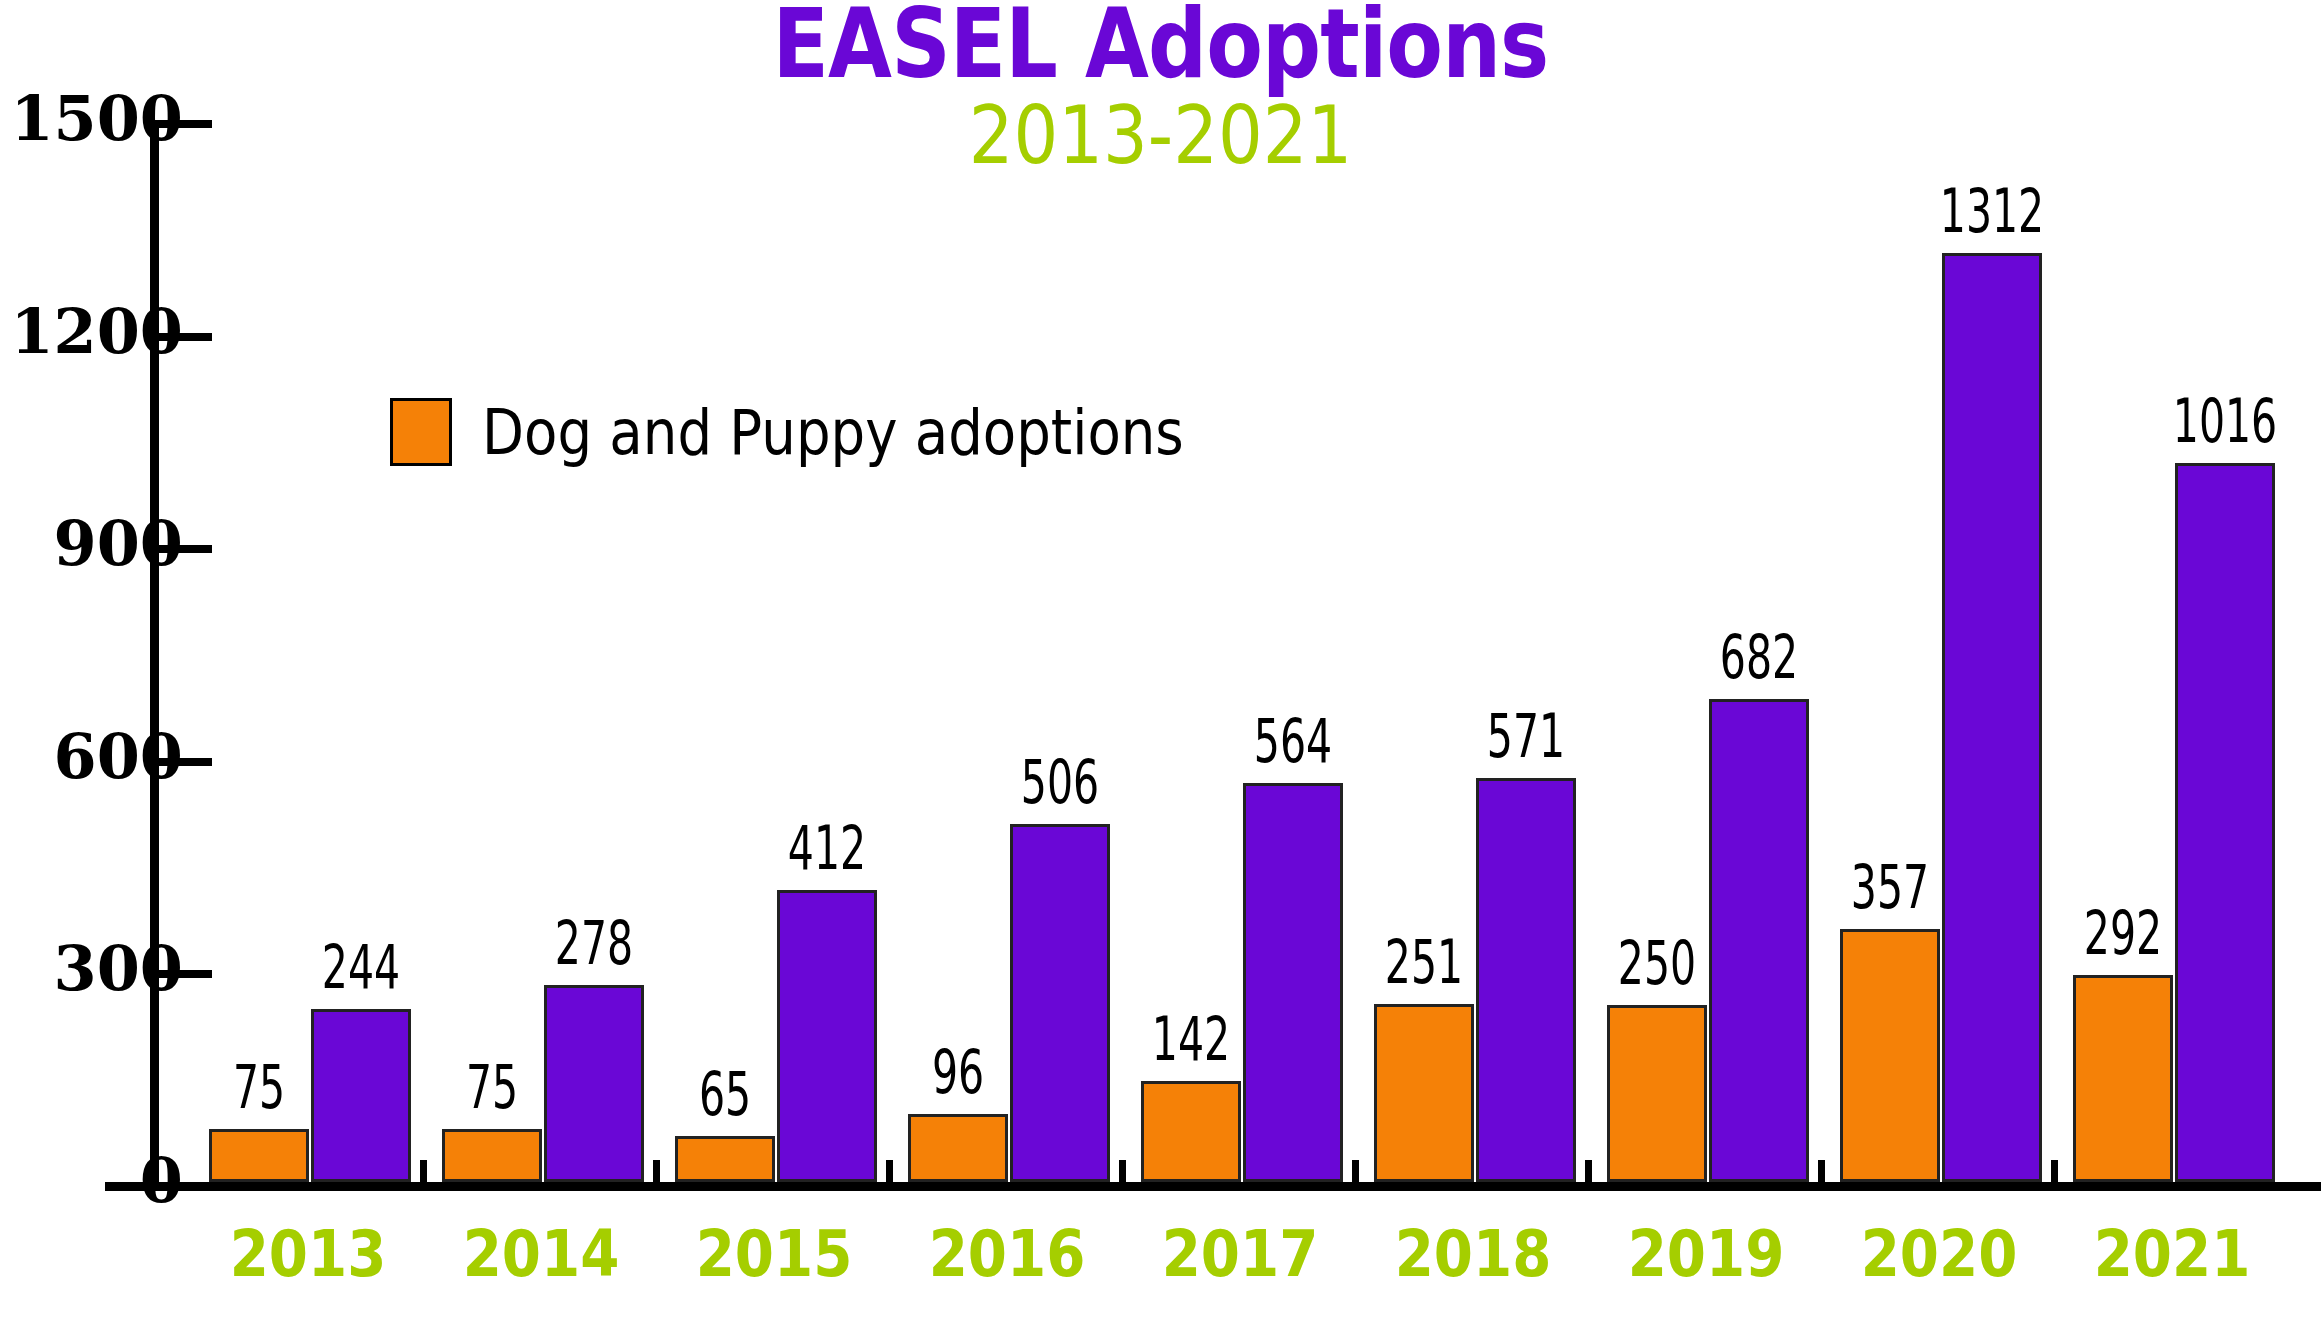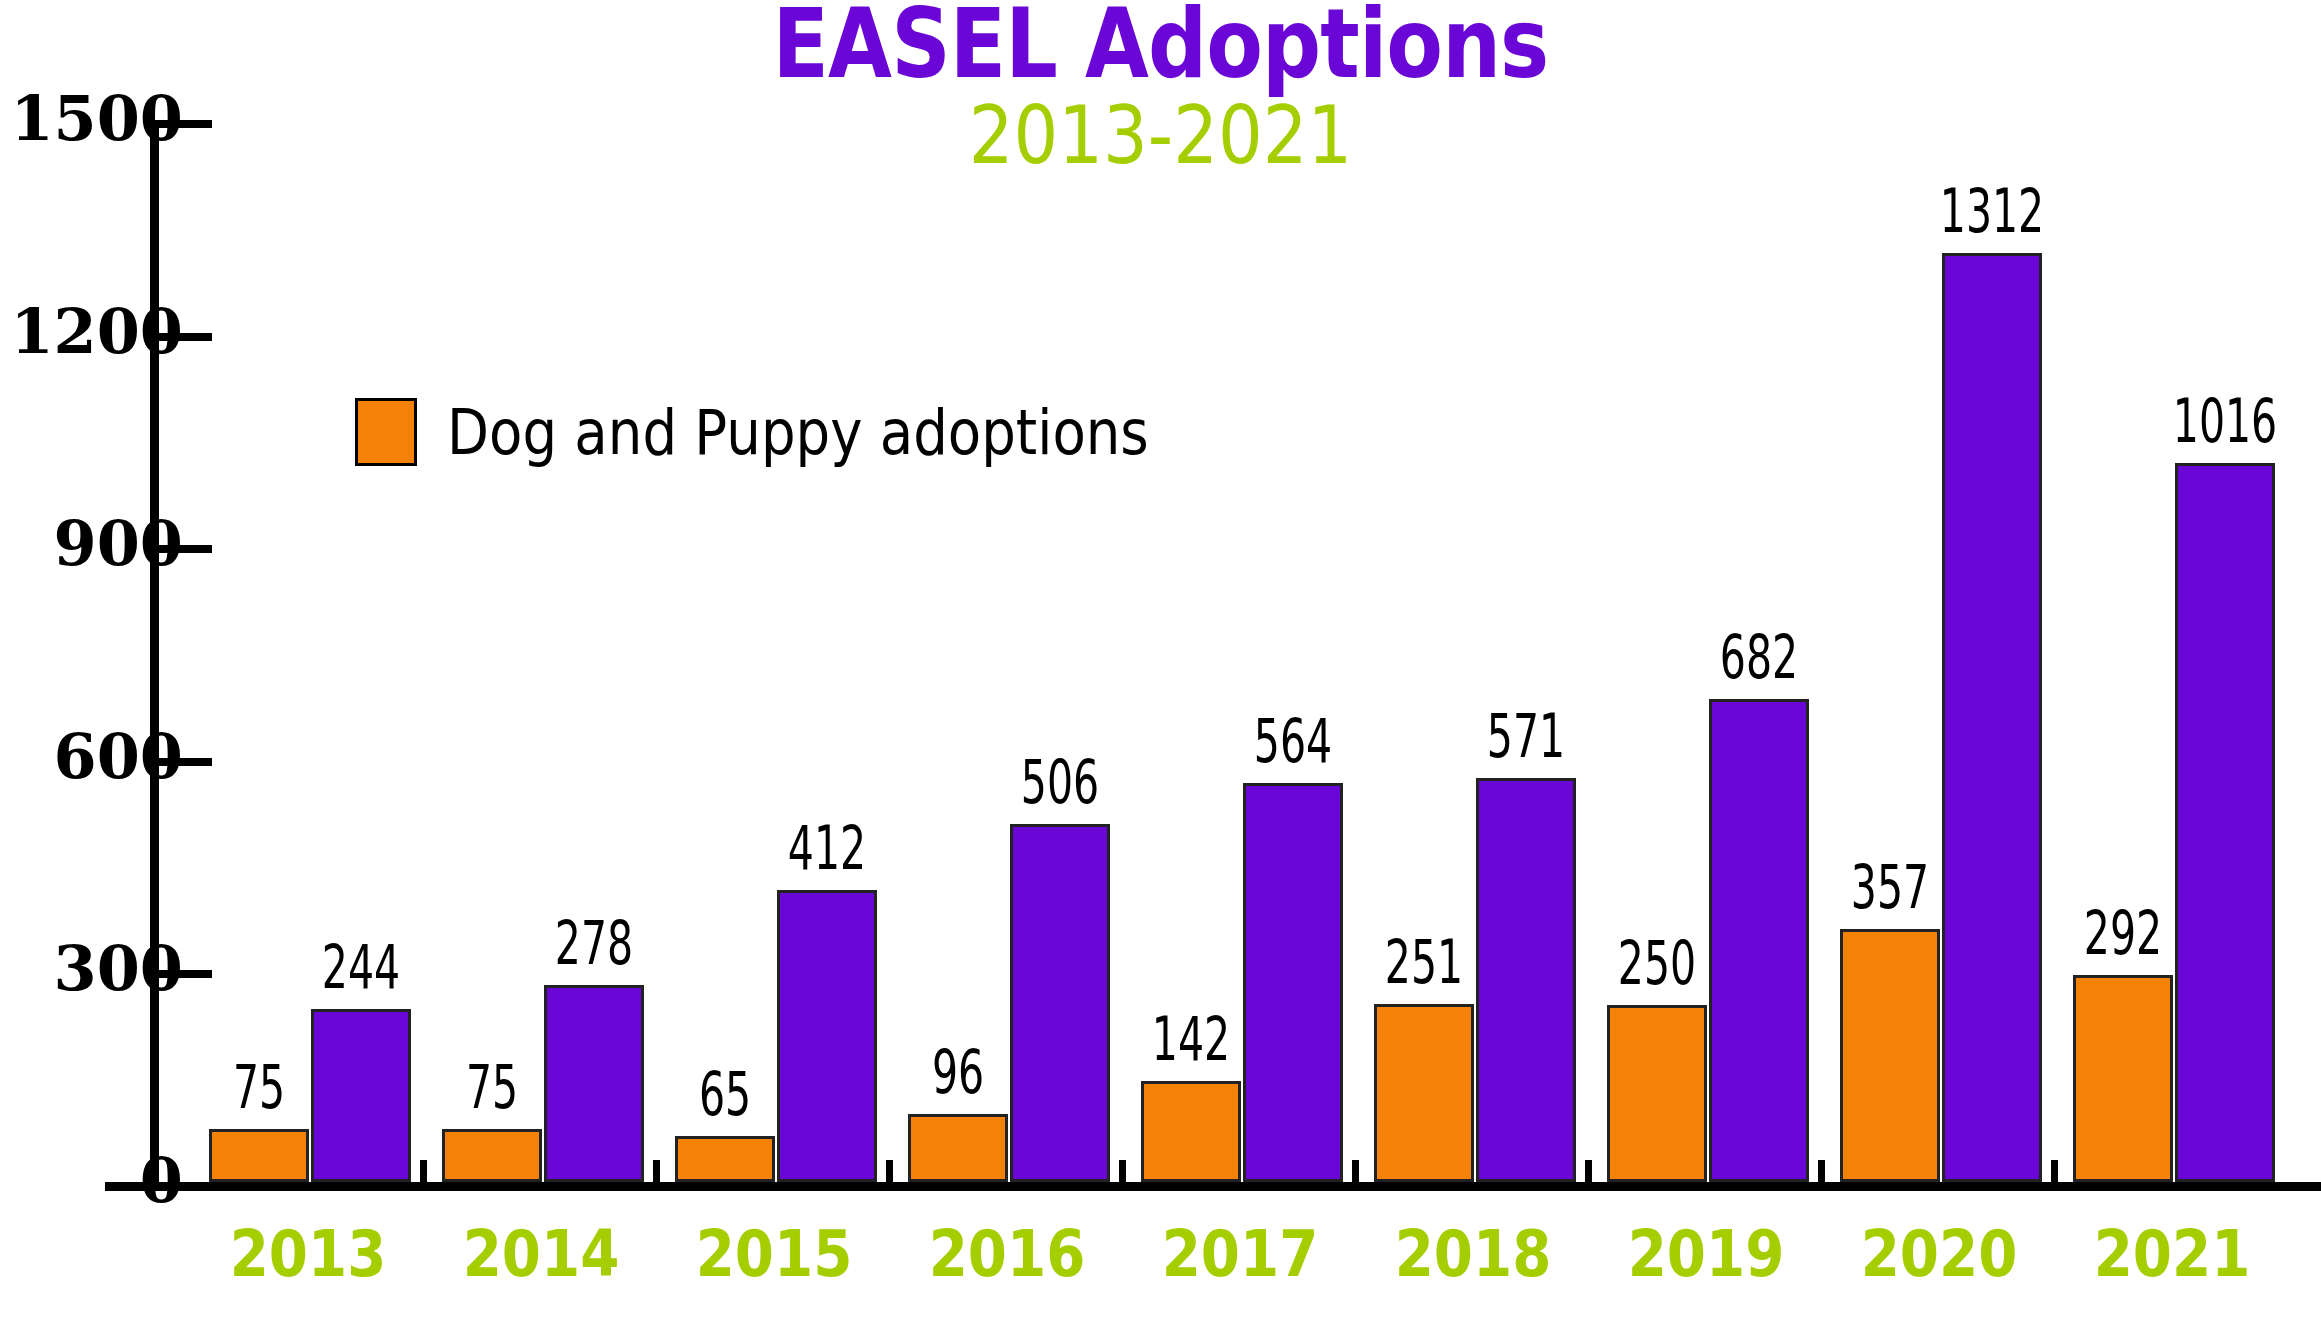--- a/index.html
+++ b/index.html
@@ -109,20 +109,21 @@
   
   #legend {
     position: absolute;
     left: 355px;
     top: 385px;
   }
   .legend-row {
     display: flex;
     align-items: center;
     height: 94px;
+    margin-left: 35px;
   }
   .legend-swatch {
     width: 62px;
     height: 68px;
     border: 3px solid #000000;
     box-sizing: border-box;
     flex: 0 0 auto;
   }
   .legend-swatch.dog  { background: #F58107; }
   .legend-swatch.cat  { background: #6A07D6; }

